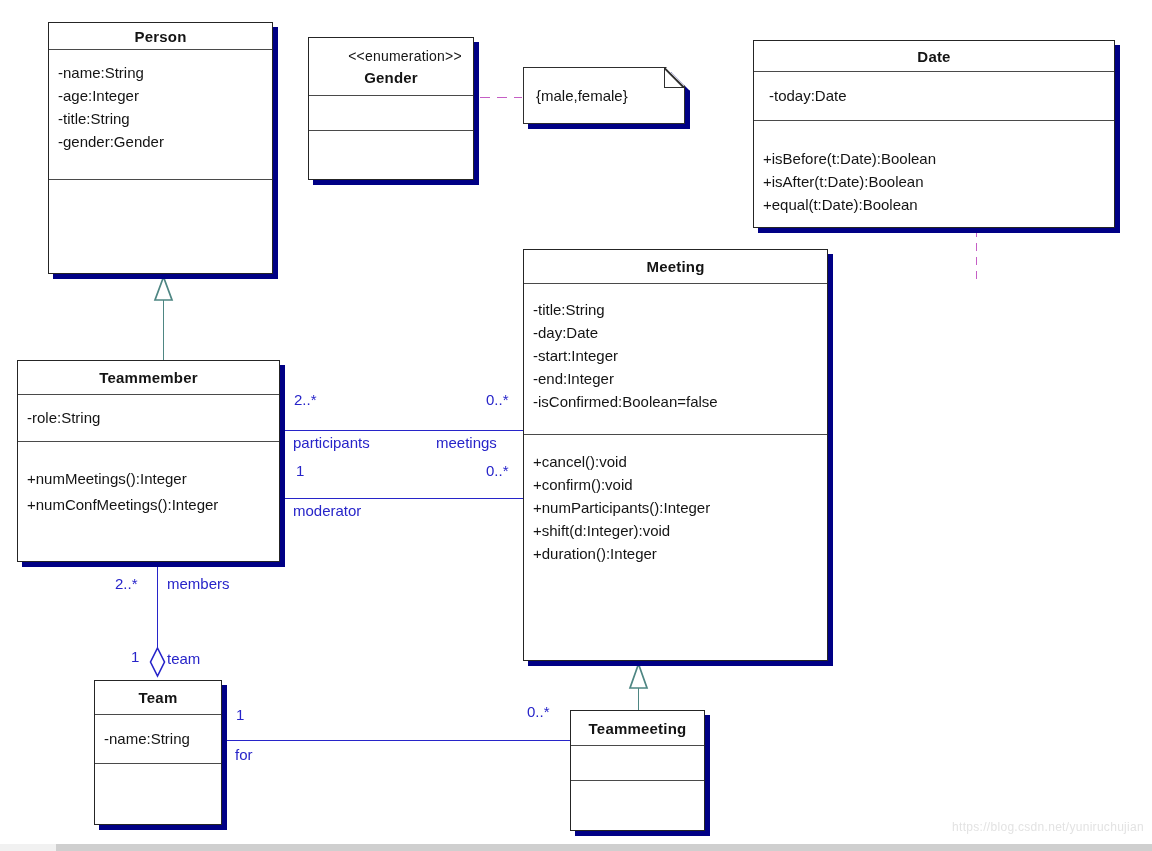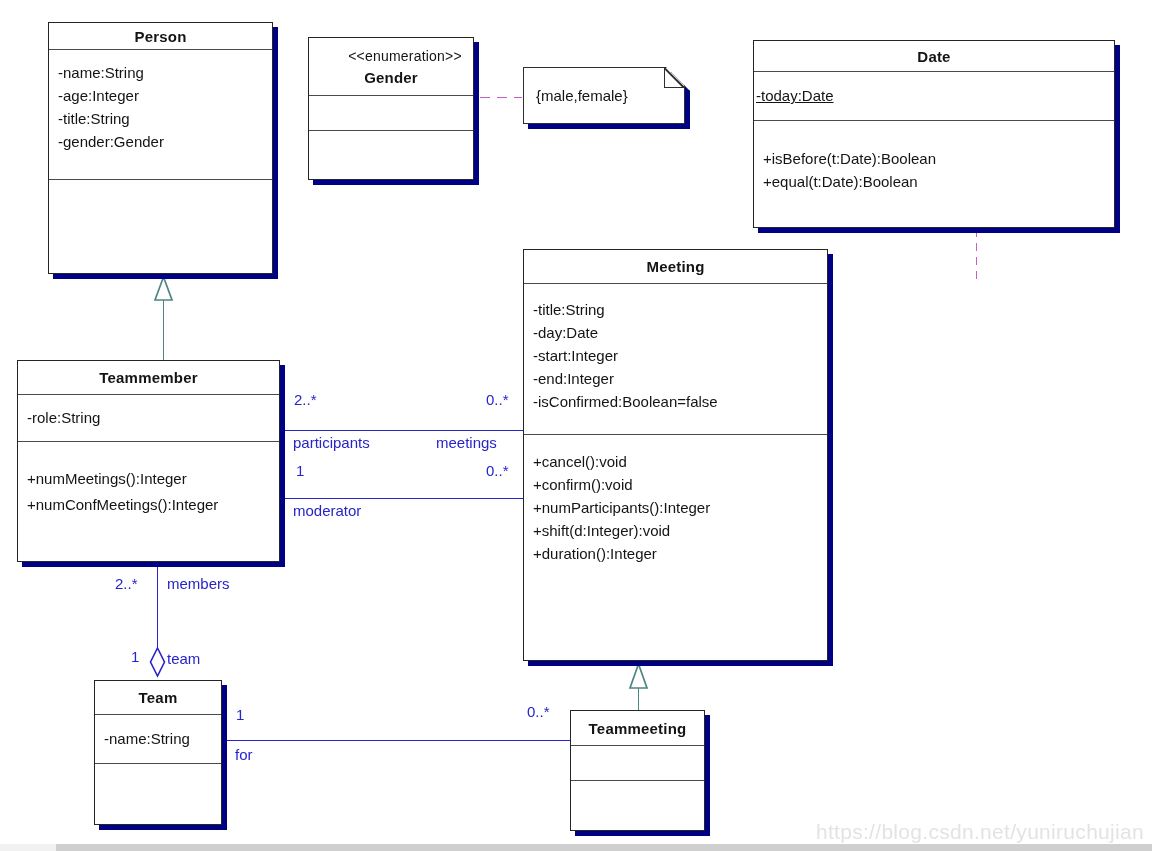--- a/index.html
+++ b/index.html
@@ -30,21 +30,21 @@
   }
   .uml-title{
     flex:0 0 auto;display:flex;align-items:center;justify-content:center;
     font-weight:bold;font-size:15px;letter-spacing:.2px;
   }
   .uml-title.stack{flex-direction:column;justify-content:center;line-height:21px;}
   .stereo{font-weight:normal;font-size:14px;margin-left:28px;}
   .uml-comp{flex:0 0 auto;border-top:1px solid #4a4a4a;overflow:hidden;}
   .uml-comp.grow{flex:1 1 auto;}
   .uml-line{font-size:15px;line-height:23px;padding-left:9px;white-space:nowrap;}
-  .uml-line.u{text-decoration:underline;display:inline-block;margin-left:2px;padding-left:0;}
+  .uml-line.u{display:inline-block;margin-left:15px;padding-left:0;}
 
   
   .note-wrap{position:absolute;z-index:2;filter:drop-shadow(5px 5px 0 var(--shadow));}
   .uml-note{
     position:relative;width:100%;height:100%;background:#fff;
     border:1px solid #2e2e2e;
     clip-path:polygon(0 0,calc(100% - 19px) 0,100% 19px,100% 100%,0 100%);
     display:flex;align-items:center;padding-left:12px;
     font-size:15px;color:#141414;white-space:nowrap;
   }
@@ -58,21 +58,21 @@
   }
 
   
   .alabel{
     position:absolute;z-index:3;color:var(--association);
     font-size:15px;line-height:17px;white-space:nowrap;
   }
 
   .watermark{
     position:absolute;right:8px;top:820px;z-index:4;
-    color:#e3e3e3;font-size:21px;letter-spacing:.3px;
+    color:#e3e3e3;font-size:12px;letter-spacing:.3px;
   }
 
   .scroll-track{position:absolute;left:0;bottom:0;width:1152px;height:7px;background:#f1f1f1;z-index:5;}
   .scroll-thumb{position:absolute;left:56px;bottom:0;width:1096px;height:7px;background:#cfcfcf;z-index:6;}
 </style>
 </head>
 <body>
 
 <div id="canvas">
 
@@ -124,20 +124,21 @@
     </div>
   </div>
 
   <div class="uml-class" style="left:753px;top:40px;width:362px;height:188px">
     <div class="uml-title" style="height:30px">Date</div>
     <div class="uml-comp" style="height:49px;padding-top:12px">
       <span class="uml-line u">-today:Date</span>
     </div>
     <div class="uml-comp grow" style="padding-top:26px">
       <div class="uml-line">+isBefore(t:Date):Boolean</div>
+      <div class="uml-line">+isAfter(t:Date):Boolean</div>
       <div class="uml-line">+equal(t:Date):Boolean</div>
     </div>
   </div>
 
 
   <div class="uml-class" style="left:523px;top:249px;width:305px;height:412px">
     <div class="uml-title" style="height:33px">Meeting</div>
     <div class="uml-comp" style="height:151px;padding-top:14px">
       <div class="uml-line">-title:String</div>
       <div class="uml-line">-day:Date</div>

